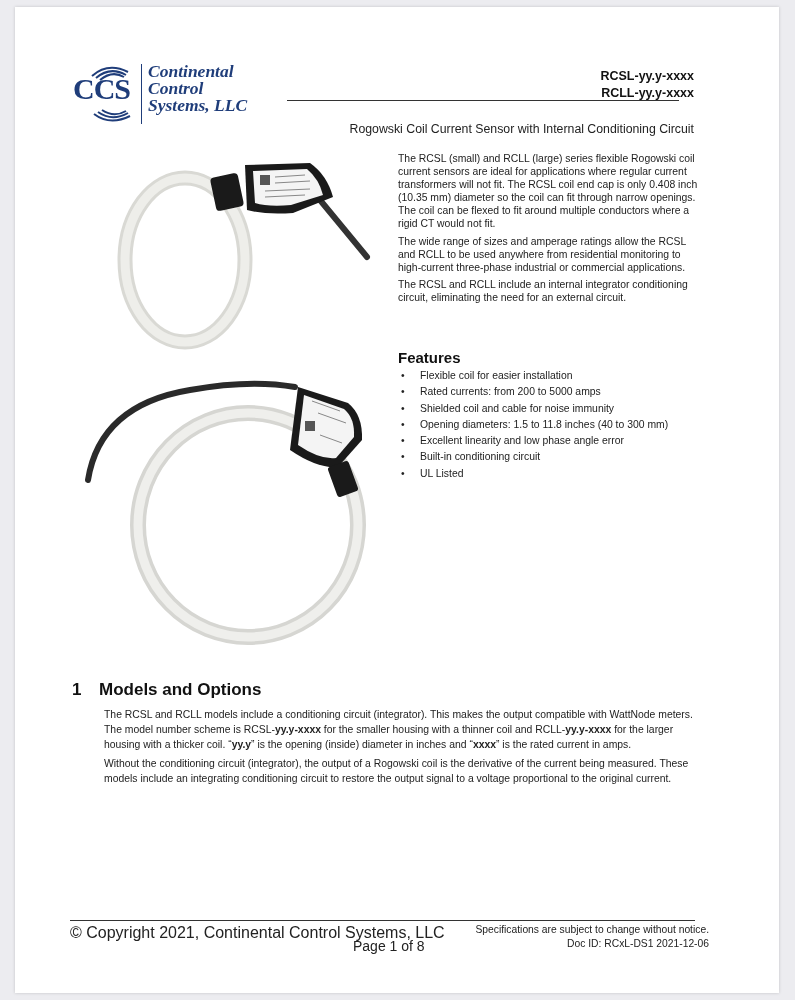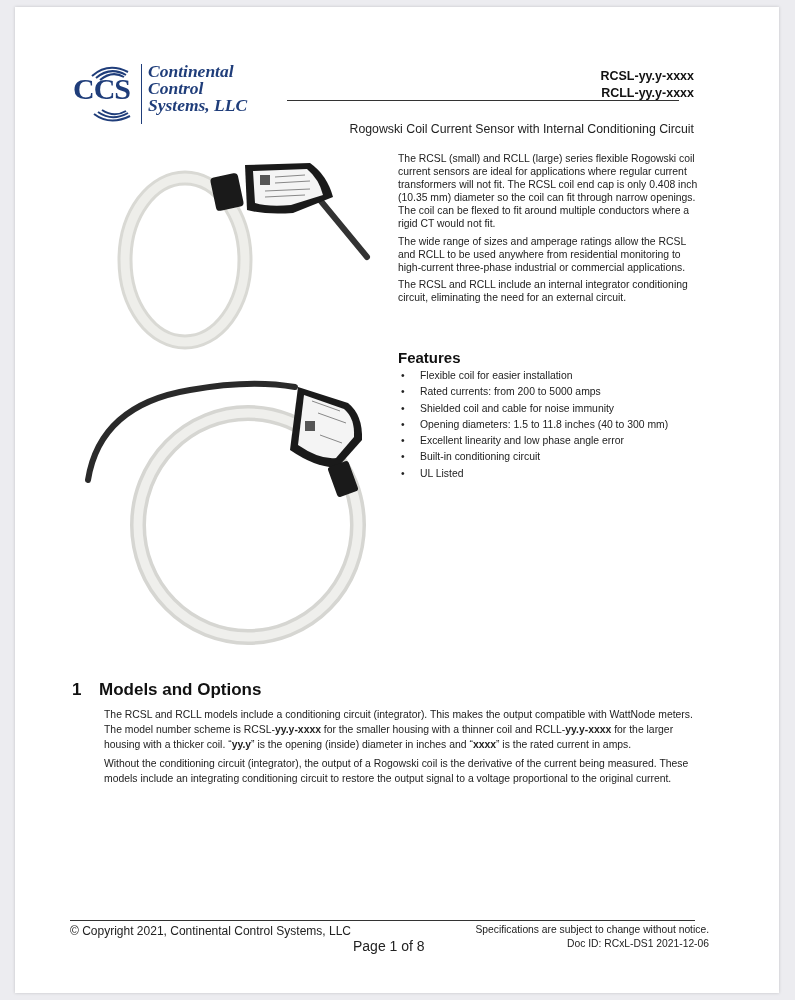--- a/index.html
+++ b/index.html
@@ -36,21 +36,21 @@
   .feat-list { left: 398px; top: 370px; width: 310px; margin: 0; padding: 0; list-style: none; font-size: 10.4px; color: #222; }
   .feat-list li { height: 16.3px; position: relative; padding-left: 22px; }
   .feat-list li .b { position: absolute; left: 3px; top: 0; }
 
   .sec-title { left: 72px; top: 680px; font-size: 17px; font-weight: bold; color: #111; }
   .sec-num { display: inline-block; width: 27px; }
   .sec-body { left: 104px; top: 707px; width: 590px; font-size: 10.4px; line-height: 15px; color: #222; }
   .sec-body p { margin: 0 0 4px 0; }
 
   .ftr-rule { left: 70px; top: 920px; width: 625px; height: 1px; background: #333; }
-  .ftr-copy { left: 70px; top: 924px; font-size: 12px; color: #222; }
+  .ftr-copy { left: 70px; top: 924px; font-size: 16px; color: #222; }
   .ftr-page { left: 353px; top: 938px; font-size: 14px; color: #222; }
   .ftr-spec { right: 86px; top: 924px; font-size: 10.3px; color: #222; }
   .ftr-doc { right: 86px; top: 938px; font-size: 10.3px; color: #222; }
   .photo { }
 </style>
 </head>
 <body>
 
 <div class="page"></div>
 

